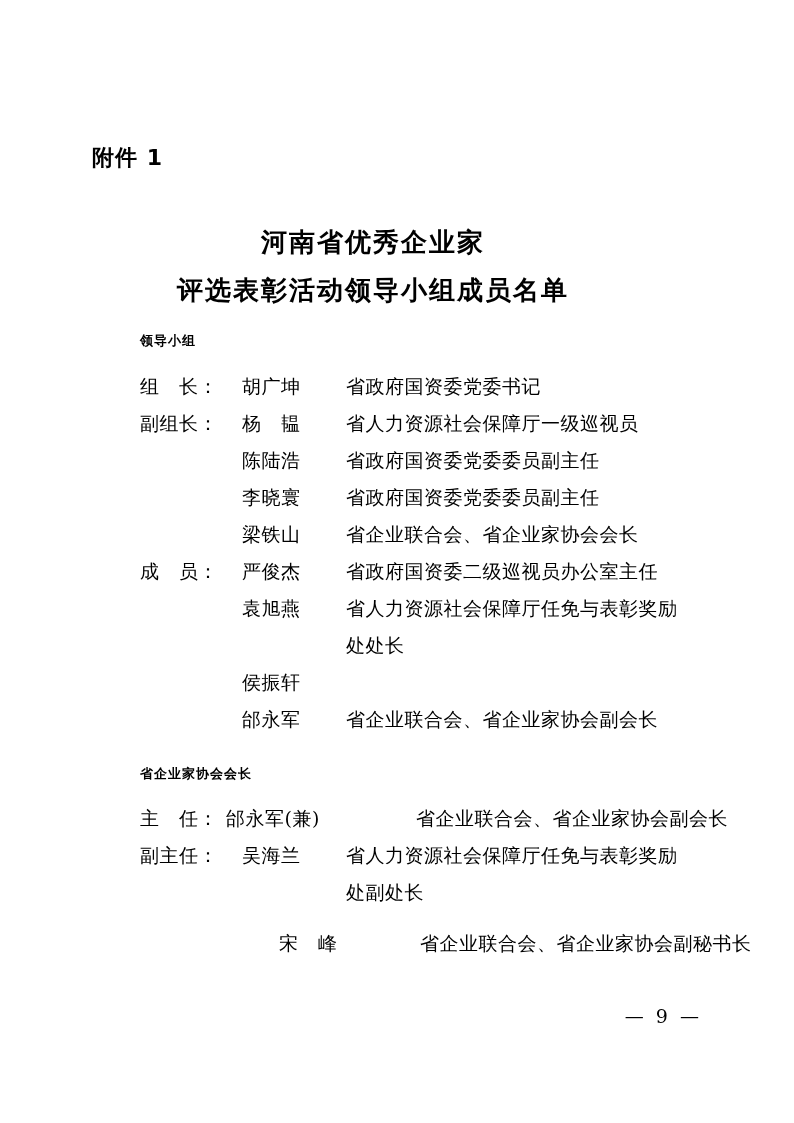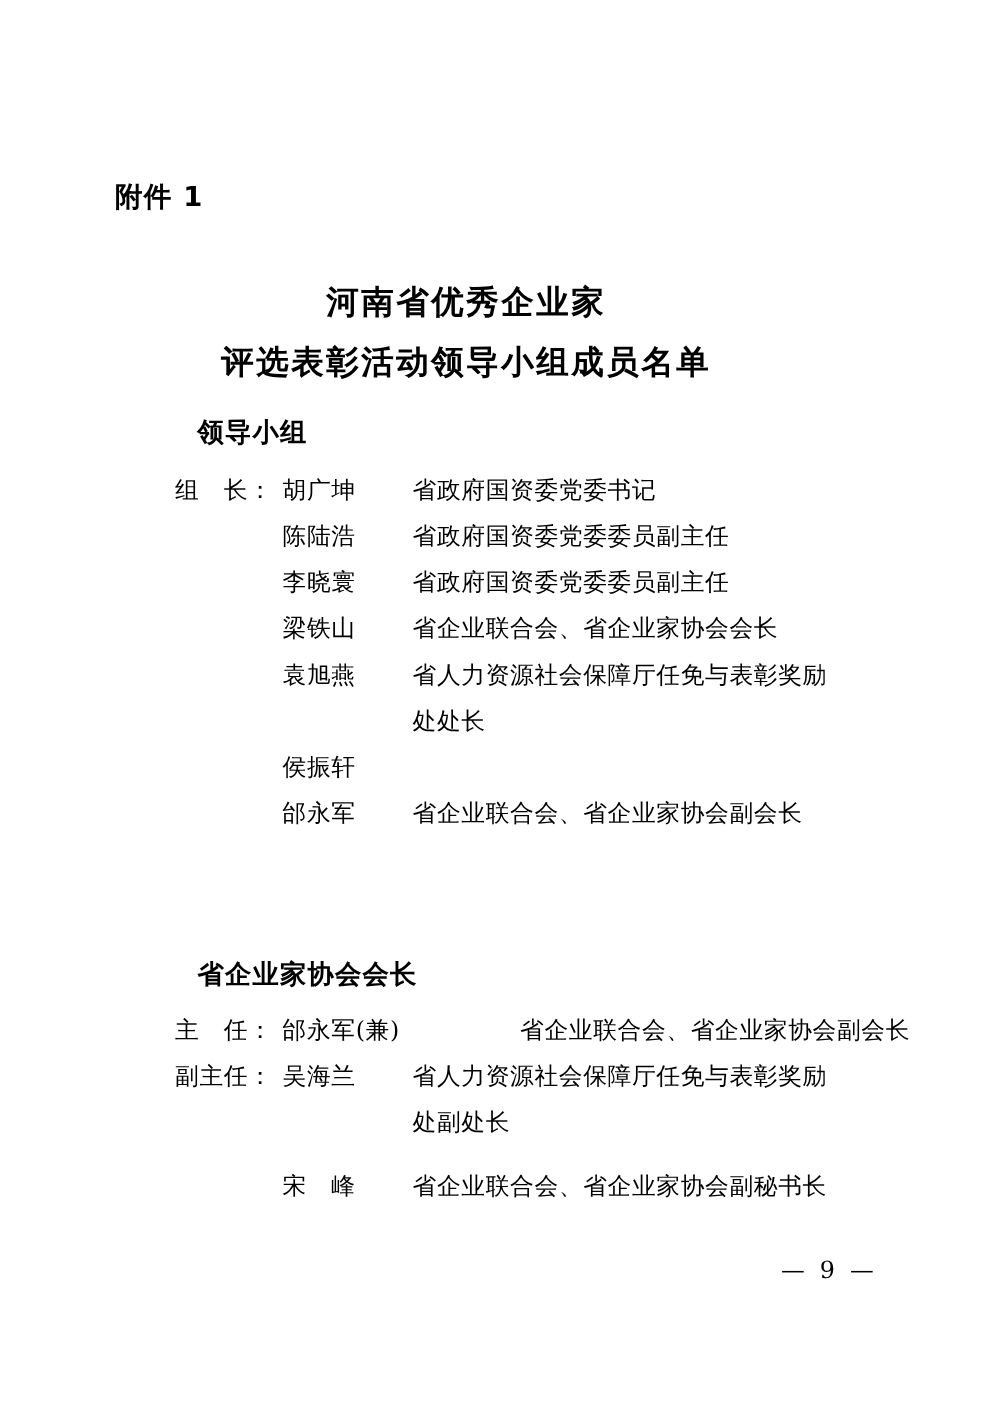--- a/index.html
+++ b/index.html
@@ -41,55 +41,55 @@
     font-family: "DejaVu Sans", "Liberation Sans", sans-serif;
     font-weight: bold;
     font-size: 26px;
     letter-spacing: 2px;
     line-height: 48px;
   }
   .section-heading {
     position: absolute;
     font-family: "DejaVu Sans", "Liberation Sans", sans-serif;
     font-weight: bold;
-    font-size: 21px;
+    font-size: 13px;
     letter-spacing: 1px;
-    margin-left: 18px;
   }
   #heading-group {
     left: 140px;
     top: 332px;
   }
   #heading-office {
     left: 140px;
     top: 765px;
   }
   .roster {
     position: absolute;
     left: 140px;
     width: 620px;
   }
   #roster-group { top: 368px; }
   #roster-office { top: 800px; }
   .roster-row {
     display: flex;
-    align-items: flex-end;
+    align-items: center;
     height: 37px;
     font-size: 19px;
     letter-spacing: 0.5px;
   }
   .role {
     width: 86px;
     flex: 0 0 86px;
     white-space: pre;
   }
   .person {
     width: 104px;
     flex: 0 0 104px;
     white-space: pre;
+    margin-left: 16px;
   }
   .person-wide {
     width: 190px;
     flex: 0 0 190px;
     white-space: pre;
   }
   .office {
     flex: 1 1 auto;
     white-space: pre;
   }
@@ -123,39 +123,49 @@
   <div class="section-heading" id="heading-group">领导小组</div>
 
   <div class="roster" id="roster-group">
 
     <div class="roster-row">
       <span class="role">组　长：</span>
       <span class="person">胡广坤</span>
       <span class="office">省政府国资委党委书记</span>
     </div>
 
+    <div class="roster-row">
+      <span class="role">副组长：</span>
+      <span class="person">杨　韫</span>
+      <span class="office">省人力资源社会保障厅一级巡视员</span>
+    </div>
 
     <div class="roster-row">
       <span class="role"></span>
       <span class="person">陈陆浩</span>
       <span class="office">省政府国资委党委委员副主任</span>
     </div>
 
     <div class="roster-row">
       <span class="role"></span>
       <span class="person">李晓寰</span>
       <span class="office">省政府国资委党委委员副主任</span>
     </div>
 
     <div class="roster-row">
       <span class="role"></span>
       <span class="person">梁铁山</span>
       <span class="office">省企业联合会、省企业家协会会长</span>
     </div>
 
+    <div class="roster-row">
+      <span class="role">成　员：</span>
+      <span class="person">严俊杰</span>
+      <span class="office">省政府国资委二级巡视员办公室主任</span>
+    </div>
 
     <div class="roster-row">
       <span class="role"></span>
       <span class="person">袁旭燕</span>
       <span class="office">省人力资源社会保障厅任免与表彰奖励</span>
     </div>
 
     <div class="roster-row cont-row">
       <span class="role"></span>
       <span class="person"></span>
@@ -190,21 +200,21 @@
       <span class="person">吴海兰</span>
       <span class="office">省人力资源社会保障厅任免与表彰奖励</span>
     </div>
 
     <div class="roster-row cont-row">
       <span class="role"></span>
       <span class="person"></span>
       <span class="office">处副处长</span>
     </div>
 
-    <div class="roster-row" style="margin-top:14px;">
+    <div class="roster-row" style="margin-top:14px;gap:37px;">
       <span class="role"></span>
       <span class="person">宋　峰</span>
       <span class="office">省企业联合会、省企业家协会副秘书长</span>
     </div>
 
   </div>
 
   <div class="footer">— 9 —</div>
 
 </div>

